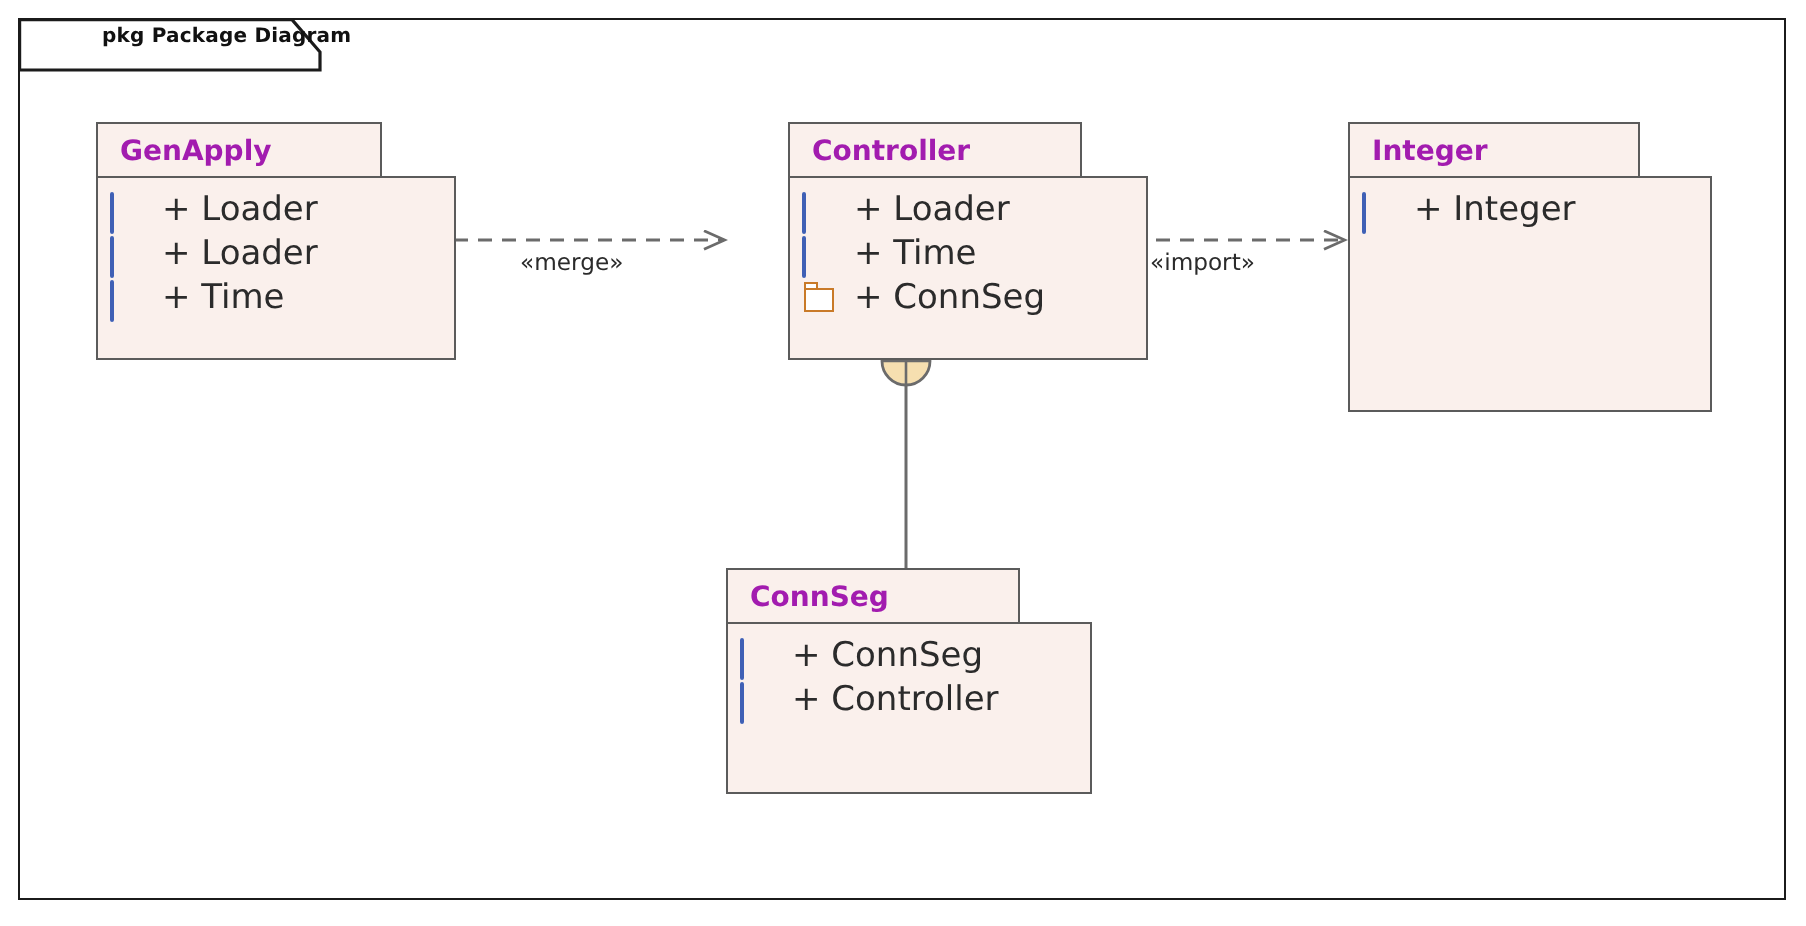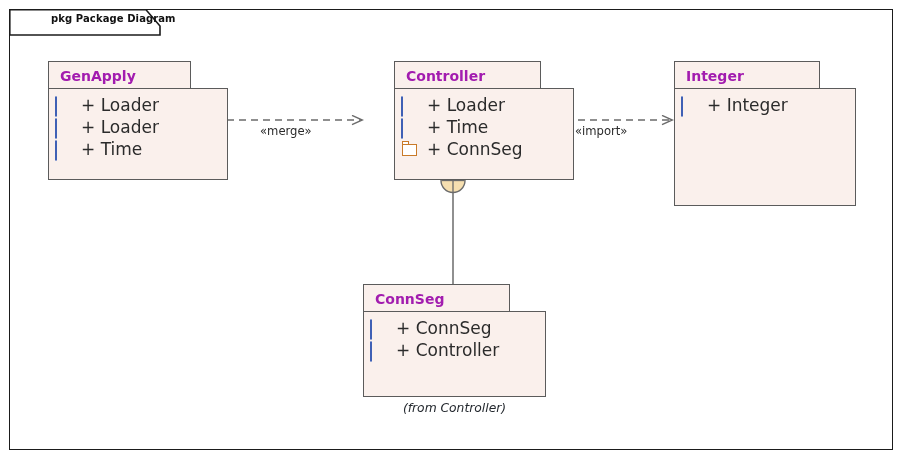--- a/index.html
+++ b/index.html
@@ -291,14 +291,13 @@
       <div class="member">
         <span class="member-icon"><span class="icon-class"></span></span>
         <span class="member-label">+ ConnSeg</span>
       </div>
       <div class="member">
         <span class="member-icon"><span class="icon-class"></span></span>
         <span class="member-label">+ Controller</span>
       </div>
     </div>
   </div>
-  <div class="pkg-footnote" style="left:0; top:117px; width:183px;">(from Controller)</div>
 </div>
 
 </body></html>

